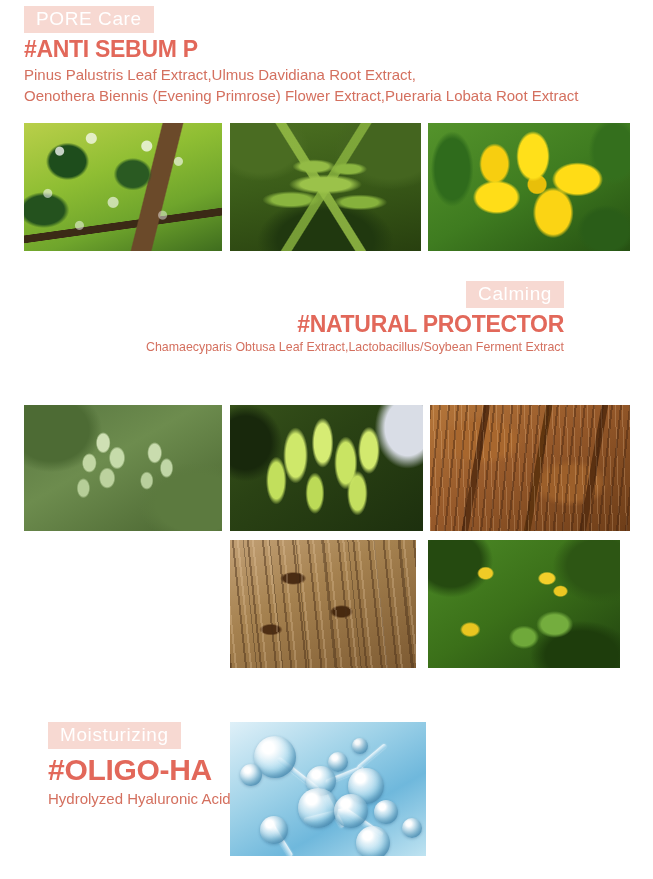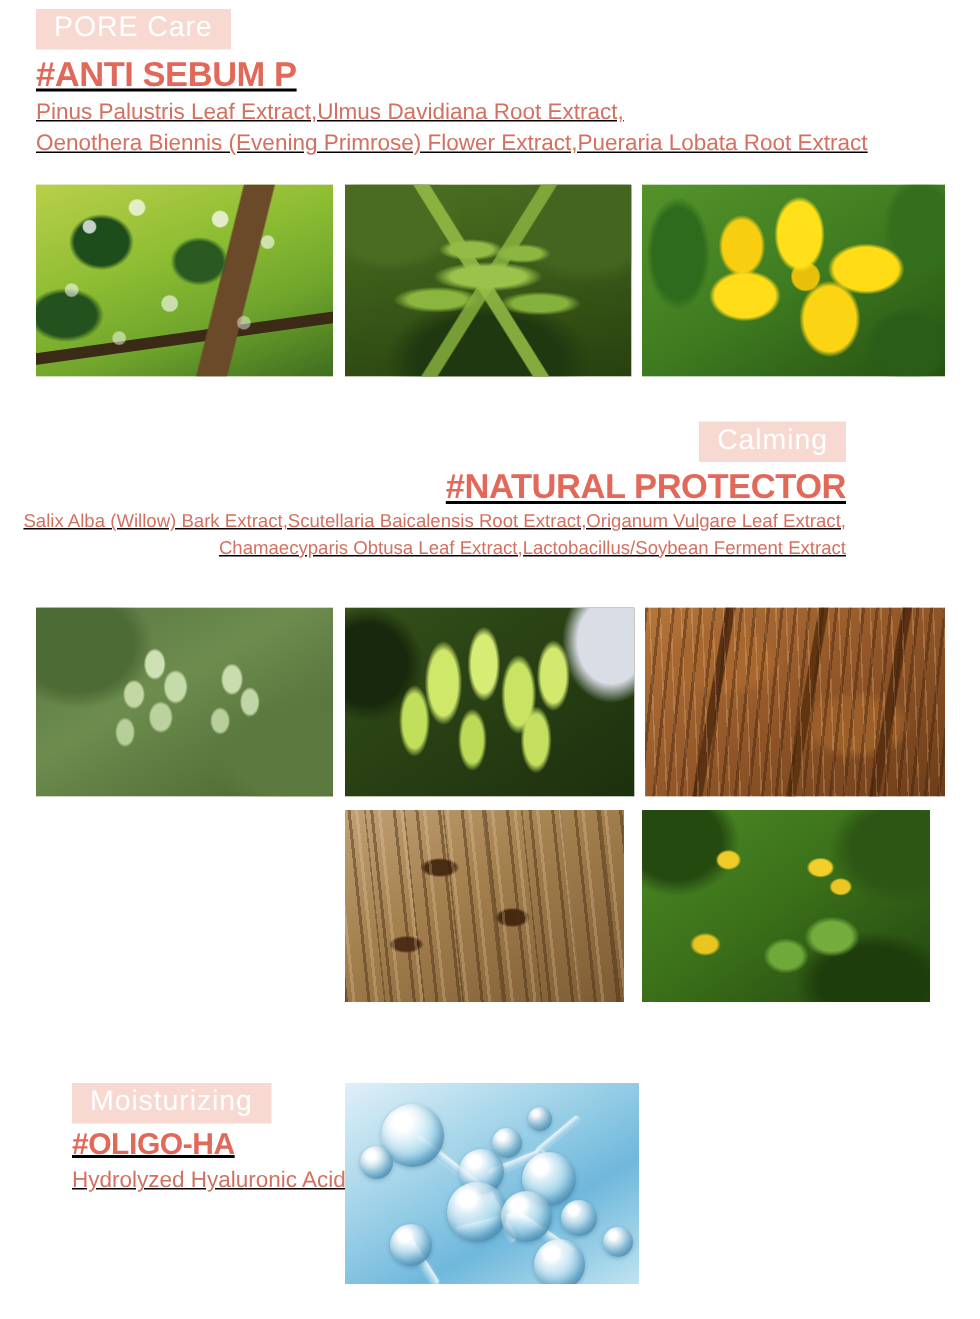--- a/index.html
+++ b/index.html
@@ -8,21 +8,21 @@
     background: #ffffff;
   }
   body {
     width: 653px;
     height: 879px;
     position: relative;
     font-family: "Liberation Sans", sans-serif;
     overflow: hidden;
   }
 
-  .section { position: absolute; width: 591px; text-decoration: underline; }
+  .section { position: absolute; width: 591px; }
 
   
   .badge {
     display: inline-block;
     background: #f7d9d2;
     color: #ffffff;
     font-size: 19px;
     font-weight: 400;
     letter-spacing: 0.6px;
     padding: 2px 12px 3px 12px;
@@ -33,21 +33,21 @@
   
   .heading {
     color: #e2685a;
     font-weight: bold;
     font-size: 23px;
     letter-spacing: -0.3px;
     line-height: 1.18;
     margin-top: 3px;
     white-space: nowrap;
   }
-  .heading.small { font-size: 20px; }
+  .heading.small { font-size: 30px; }
 
   
   .ingredients {
     color: #d4705f;
     font-size: 15px;
     line-height: 1.42;
     margin-top: 1px;
   }
   .ingredients .ln { display: block; white-space: nowrap; }
   .ingredients.tiny { font-size: 12.4px; }
@@ -243,21 +243,20 @@
 </div>
 <div class="photo" style="left:428px; top:123px; width:202px; height:128px;">
   <div class="art art-yellowflower"></div>
 </div>
 
 <div class="section" id="sec2">
   <div class="inner align-right">
     <span class="badge">Calming</span>
     <div class="heading">#NATURAL PROTECTOR</div>
     <div class="ingredients tiny">
-      <span class="ln">Salix Alba (Willow) Bark Extract,Scutellaria Baicalensis Root Extract,Origanum Vulgare Leaf Extract,</span>
       <span class="ln">Chamaecyparis Obtusa Leaf Extract,Lactobacillus/Soybean Ferment Extract</span>
     </div>
   </div>
 </div>
 
 <div class="photo" style="left:24px; top:405px; width:198px; height:126px;">
   <div class="art art-oregano"></div>
 </div>
 <div class="photo" style="left:230px; top:405px; width:193px; height:126px;">
   <div class="art art-thuja"></div>

